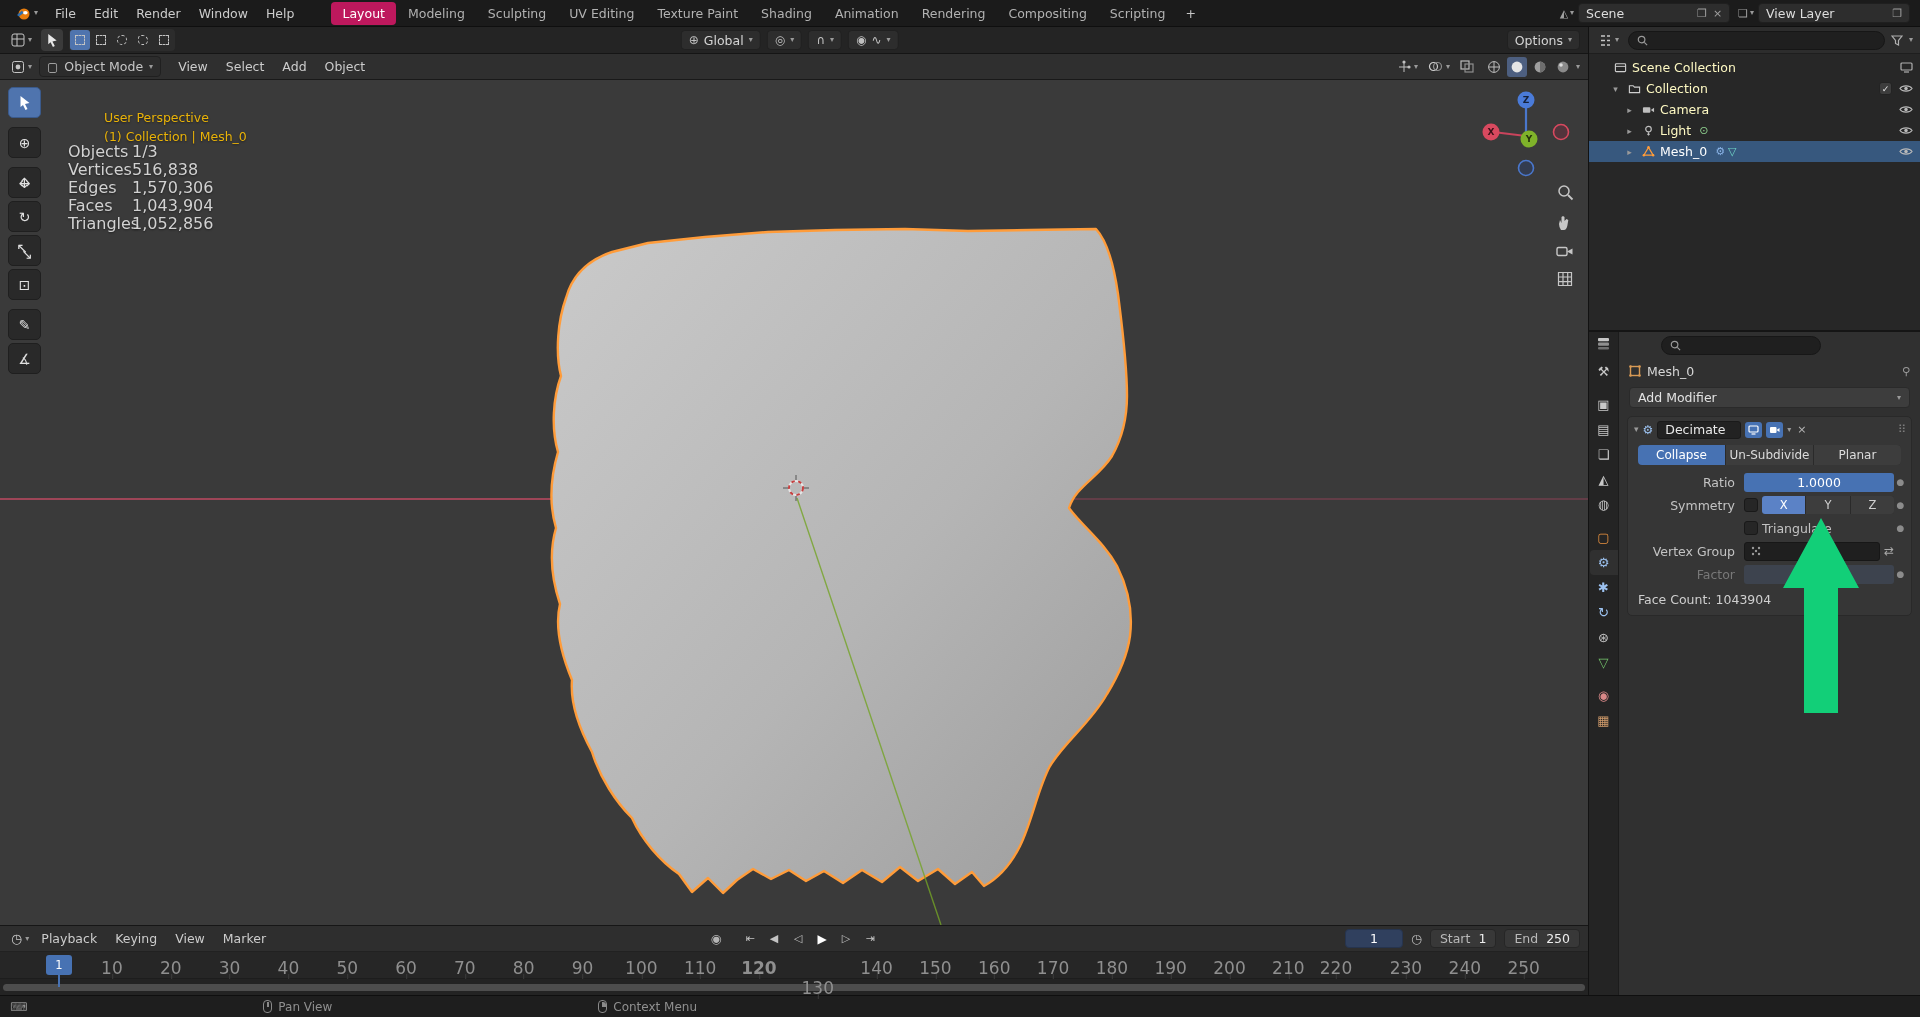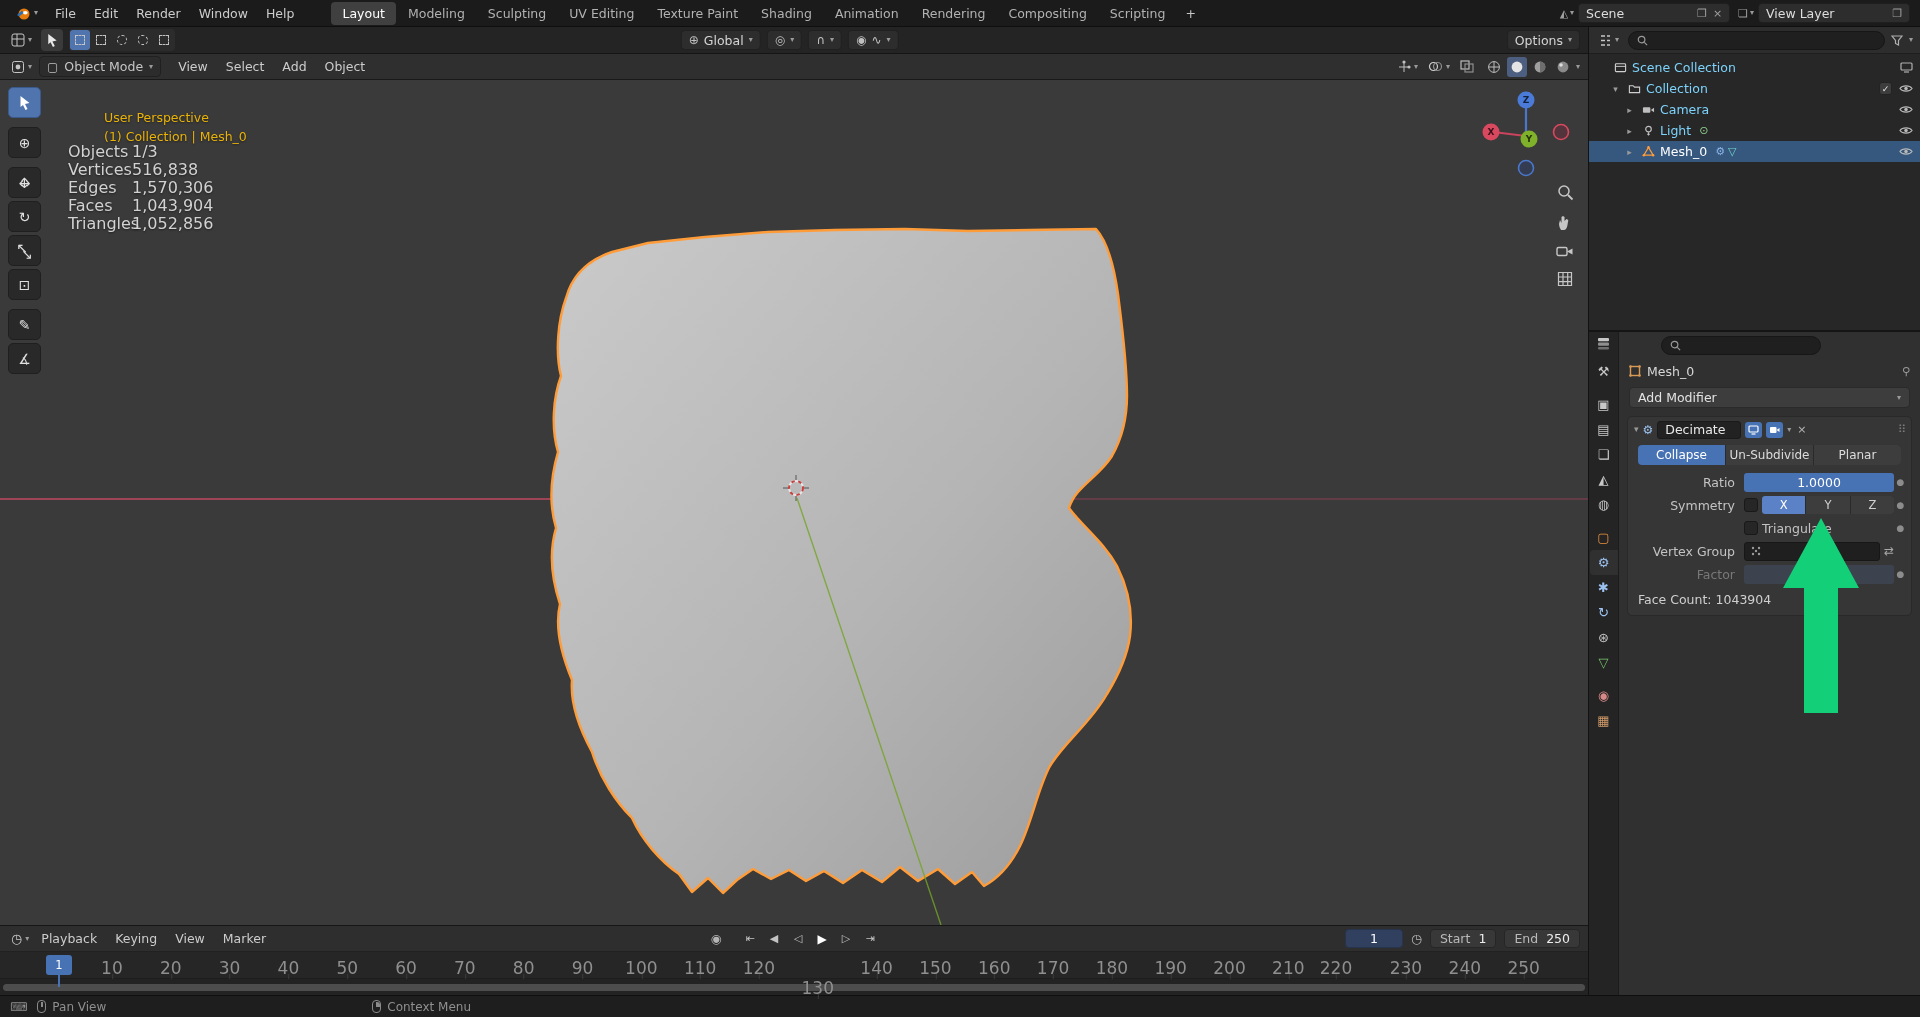--- a/index.html
+++ b/index.html
@@ -6,21 +6,21 @@
 html,body{width:1920px;height:1017px;overflow:hidden;background:#111}
 body{font-family:"DejaVu Sans","Liberation Sans",sans-serif;font-size:12.5px;color:#c6c6c6;position:relative}
 .app{width:100%;height:100%;display:flex;flex-direction:column}
 
 .topbar{height:27px;background:#1b1b1b;display:flex;align-items:center;padding:0 10px;gap:2px;border-bottom:1px solid #0f0f0f;flex:none}
 .blender-logo{display:flex;align-items:center;gap:3px;padding:0 6px}
 .menus{display:flex;align-items:center}
 .menu-item{padding:3px 9px;border-radius:3px;color:#cccccc;white-space:nowrap;cursor:default}
 .workspaces{display:flex;align-items:center;margin-left:26px;gap:1px}
 .ws-tab{padding:4px 11px;border-radius:4px;color:#b2b2b2;white-space:nowrap}
-.ws-tab.active{background:#404040;color:#ffffff}
+.ws-tab.active{background:#be185d;color:#ffffff}
 .ws-add{padding:2px 8px;color:#c6c6c6}
 .topbar-right{margin-left:auto;display:flex;align-items:center;gap:8px}
 .selector{display:flex;align-items:center;gap:4px}
 .sel-prefix{display:flex;align-items:center;gap:2px;color:#bbb}
 .sel-field{background:#2d2d2d;border:1px solid #1f1f1f;border-radius:4px;height:20px;display:flex;align-items:center;gap:6px;padding:0 7px;width:152px}
 .sel-field .lab{flex:1;color:#dddddd;white-space:nowrap;overflow:hidden}
 .mini-ico{color:#9f9f9f;font-size:11px}
 .carat{color:#9a9a9a;font-size:8px;line-height:1}
 
 .main{flex:1;display:flex;min-height:0}
@@ -86,21 +86,21 @@
 
 .right-col{width:332px;flex:none;display:flex;flex-direction:column;border-left:1px solid #121212;background:#2a2a2a;min-height:0}
 .outliner{height:305px;flex:none;display:flex;flex-direction:column;background:#272727;border-bottom:2px solid #151515}
 .ol-header{height:27px;background:#2d2d2d;display:flex;align-items:center;gap:6px;padding:0 7px;border-bottom:1px solid #1e1e1e;flex:none}
 .ol-search{flex:1;height:19px;background:#1f1f1f;border:1px solid #161616;border-radius:10px;display:flex;align-items:center;gap:5px;padding:0 8px;color:#9a9a9a}
 .ol-rows{padding-top:3px;overflow:hidden}
 .ol-row{height:21px;display:flex;align-items:center;gap:4px;padding-right:7px}
 .ol-row.selected{background:#37587e}
 .ol-expander{width:13px;text-align:center;color:#9a9a9a;font-size:9px;flex:none}
 .ol-icon{width:16px;display:flex;justify-content:center;flex:none}
-.ol-label{color:#7dd3fc;white-space:nowrap}
+.ol-label{color:#fef9c3;white-space:nowrap}
 .ol-row.selected .ol-label{color:#ffffff}
 .ol-badges{display:flex;gap:3px;font-size:11px;margin-left:4px}
 .ol-right{margin-left:auto;display:flex;align-items:center;gap:7px}
 .ol-check{width:13px;height:13px;background:#3d3d3d;border:1px solid #232323;border-radius:3px;color:#e6e6e6;font-size:9px;display:flex;align-items:center;justify-content:center}
 
 .props{flex:1;display:flex;min-height:0;background:#303030}
 .ptab-strip{width:30px;background:#242424;border-right:1px solid #1c1c1c;display:flex;flex-direction:column;align-items:center;padding-top:5px;flex:none}
 .ptab-editor{margin-bottom:9px;color:#c6c6c6;display:flex;align-items:center;gap:2px}
 .ptab{width:28px;height:25px;display:flex;align-items:center;justify-content:center;font-size:13px;border-radius:4px 0 0 4px}
 .ptab.gap{margin-top:8px}
@@ -135,21 +135,21 @@
 .segxyz{display:flex;gap:1px;background:#2a2a2a;border-radius:3px;overflow:hidden;height:18px;flex:1}
 .segxyz .ax{flex:1;display:flex;align-items:center;justify-content:center;background:#3d3d3d;color:#d0d0d0;font-size:11.5px}
 .segxyz .ax.active{background:#5b82c6;color:#fff}
 .vg-field{flex:1;height:19px;background:#1f1f1f;border:1px solid #171717;border-radius:3px;display:flex;align-items:center;padding:0 6px;color:#9a9a9a;gap:5px}
 .swap{color:#a8a8a8;font-size:12px;flex:none}
 .fcount{padding:6px 10px 0;color:#cfcfcf}
 
 .statusbar{height:22px;background:#1e1e1e;border-top:1px solid #0f0f0f;display:flex;align-items:center;padding:0 10px;gap:10px;color:#8f8f8f;font-size:12px;flex:none}
 #sb-hints{display:flex;align-items:center}
 .sb-hint{display:flex;align-items:center;gap:6px}
-.sb-hint:nth-of-type(1){}
+.sb-hint:nth-of-type(1){margin-left:226px}
 .sb-hint:nth-of-type(2){margin-left:266px}
 .mouse{width:9px;height:13px;border:1px solid #8a8a8a;border-radius:4px;position:relative;display:inline-block}
 .mouse-middle::after{content:'';position:absolute;left:3px;top:1px;width:2px;height:5px;background:#8a8a8a}
 .mouse-right::after{content:'';position:absolute;right:.5px;top:.5px;width:3.5px;height:5px;background:#8a8a8a;border-radius:0 3px 0 0}
 .sb-info{margin-left:auto;white-space:nowrap}
 .green-arrow{position:absolute;left:1770px;top:508px;width:102px;height:212px;z-index:60;pointer-events:none}
 svg{display:block}
 </style>
 </head>
 <body>
@@ -529,21 +529,21 @@
               <span class="tick" style="left: 170.758px;">20</span>
               <span class="tick" style="left: 229.578px;">30</span>
               <span class="tick" style="left: 288.398px;">40</span>
               <span class="tick" style="left: 347.218px;">50</span>
               <span class="tick" style="left: 406.038px;">60</span>
               <span class="tick" style="left: 464.858px;">70</span>
               <span class="tick" style="left: 523.678px;">80</span>
               <span class="tick" style="left: 582.498px;">90</span>
               <span class="tick" style="left: 641.318px;">100</span>
               <span class="tick" style="left: 700.138px;">110</span>
-              <span class="tick" style="left: 758.958px;">120</span>
+              <span class="tick" style="left: 758.958px; font-weight: bold;">120</span>
               <span class="tick" style="left: 817.778px; margin-top: 20px;">130</span>
               <span class="tick" style="left: 876.598px;">140</span>
               <span class="tick" style="left: 935.418px;">150</span>
               <span class="tick" style="left: 994.238px;">160</span>
               <span class="tick" style="left: 1053.06px;">170</span>
               <span class="tick" style="left: 1111.88px;">180</span>
               <span class="tick" style="left: 1170.7px;">190</span>
               <span class="tick" style="left: 1229.52px;">200</span>
               <span class="tick" style="left: 1288.34px;">210</span>
               <span class="tick" style="left: 1336px;">220</span>

